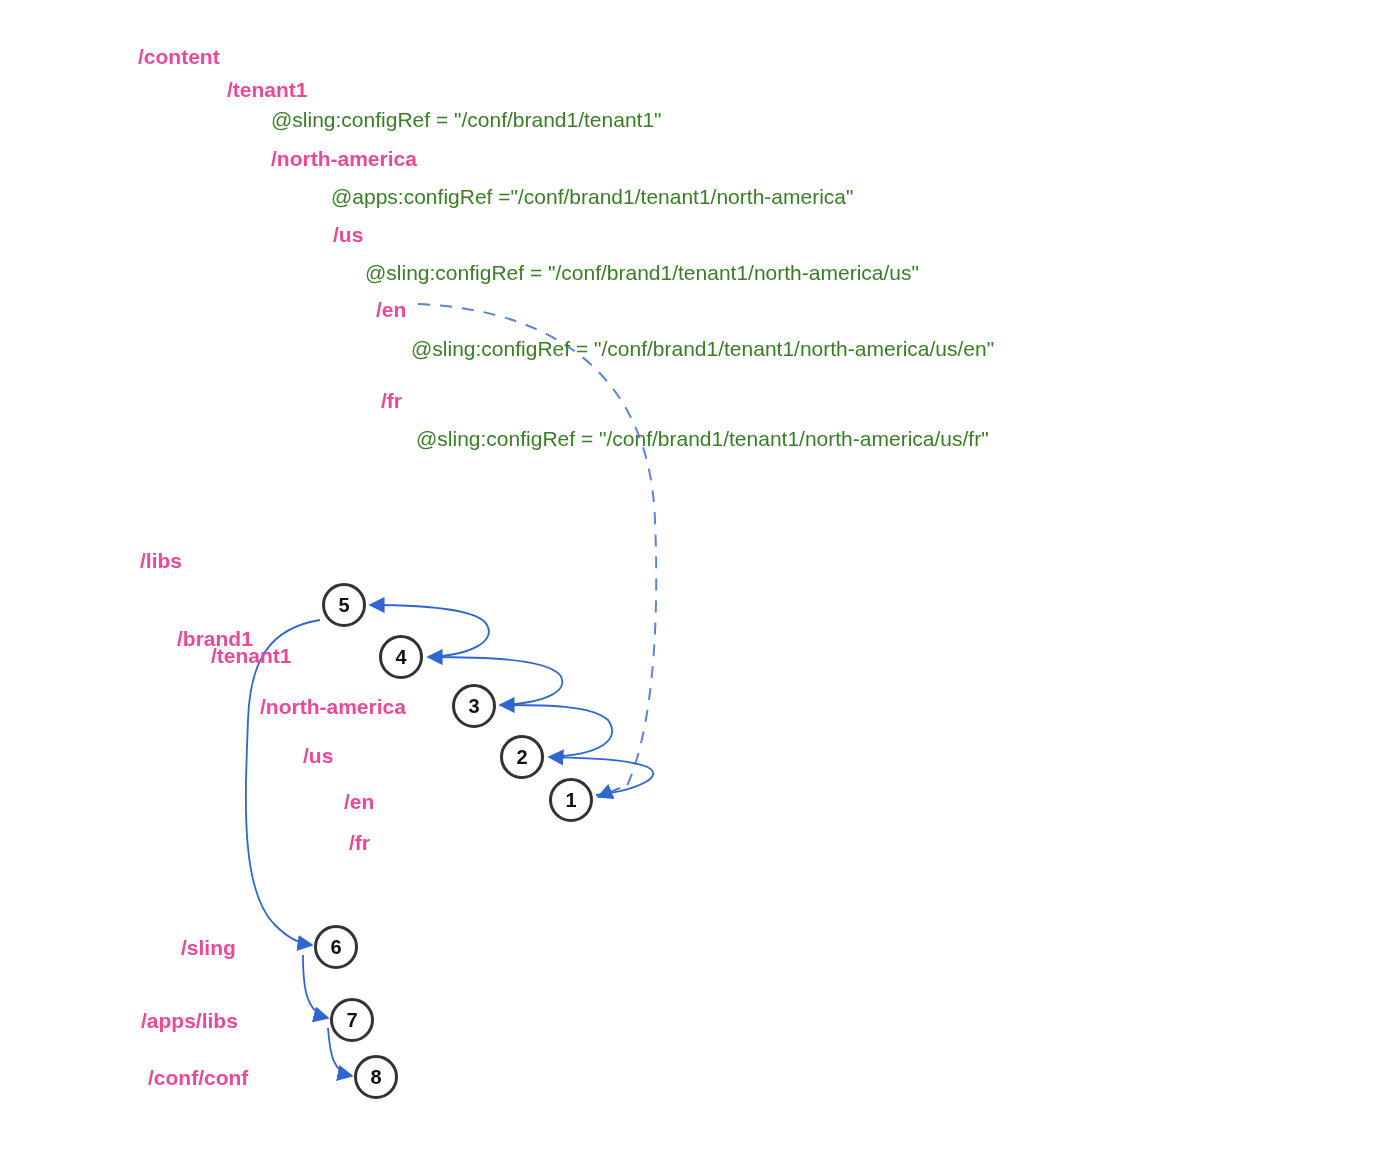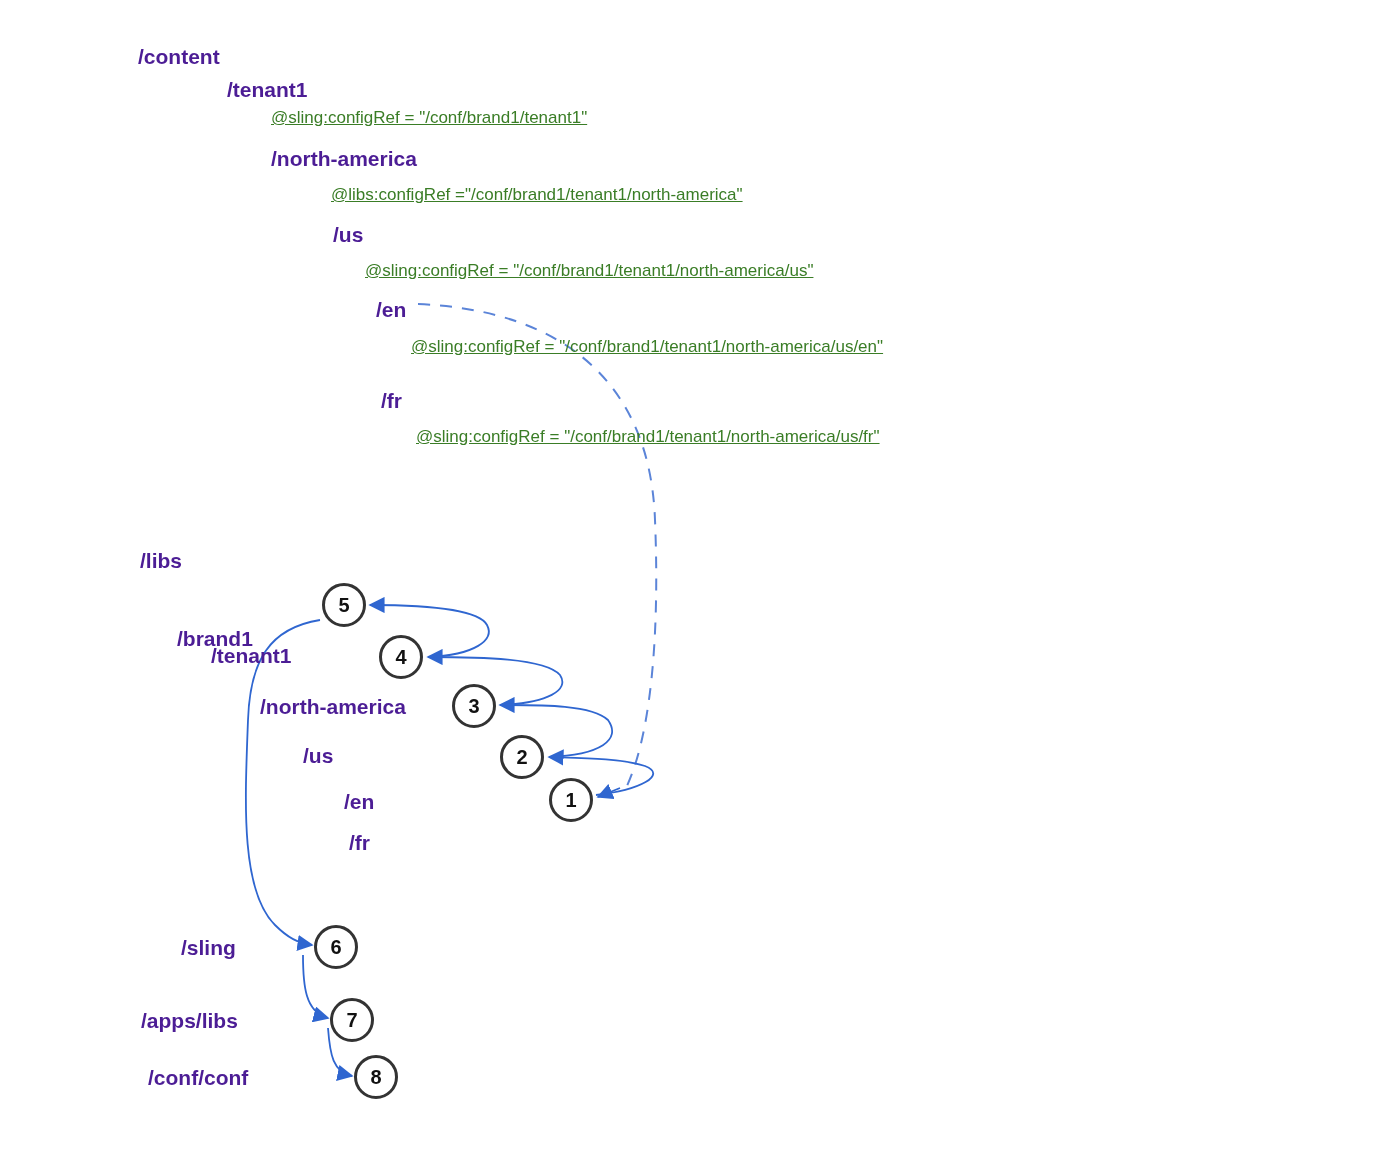--- a/index.html
+++ b/index.html
@@ -1,20 +1,20 @@
 <!DOCTYPE html>
 <html><head>
 <meta charset="utf-8">
 <style>
   html, body { margin: 0; padding: 0; background: #ffffff; }
   body { width: 1380px; height: 1161px; position: relative; overflow: hidden;
          font-family: "Liberation Sans", sans-serif; }
-  .lbl { position: absolute; font-weight: bold; font-size: 21px; color: #4c1d95;
+  .lbl { position: absolute; font-weight: bold; font-size: 21px; color: #ec4899;
          white-space: nowrap; line-height: 1; }
-  .ref { position: absolute; font-size: 17px; white-space: nowrap; line-height: 1; text-decoration: underline; }
+  .ref { position: absolute; font-size: 21px; white-space: nowrap; line-height: 1; }
   svg#wires { position: absolute; left: 0; top: 0; width: 1380px; height: 1161px; }
   .node { position: absolute; width: 44px; height: 44px; border: 3px solid #333333;
           border-radius: 50%; background: #ffffff; box-sizing: border-box;
           display: flex; align-items: center; justify-content: center;
           font-weight: bold; font-size: 20px; color: #111111; }
 </style>
 </head>
 <body>
 
 <svg id="wires">
@@ -40,21 +40,21 @@
 
   <path d="M303,955 C303,985 305,1012 328,1018" fill="none" stroke="#2f66d0" stroke-width="1.8" marker-end="url(#ah)"></path>
 
   <path d="M328,1028 C330,1055 333,1072 352,1076" fill="none" stroke="#2f66d0" stroke-width="1.8" marker-end="url(#ah)"></path>
 </svg>
 
 <div class="lbl" style="left:138px;top:46px">/content</div>
 <div class="lbl" style="left:227px;top:79px">/tenant1</div>
 <div class="ref" style="left:271px;top:109px;color:#3a7d26">@sling:configRef = "/conf/brand1/tenant1"</div>
 <div class="lbl" style="left:271px;top:148px">/north-america</div>
-<div class="ref" style="left:331px;top:186px;color:#3a7d26">@libs:configRef ="/conf/brand1/tenant1/north-america"</div>
+<div class="ref" style="left:331px;top:186px;color:#3a7d26">@apps:configRef ="/conf/brand1/tenant1/north-america"</div>
 <div class="lbl" style="left:333px;top:224px">/us</div>
 <div class="ref" style="left:365px;top:262px;color:#3a7d26">@sling:configRef = "/conf/brand1/tenant1/north-america/us"</div>
 <div class="lbl" style="left:376px;top:299px">/en</div>
 <div class="ref" style="left:411px;top:338px;color:#3a7d26">@sling:configRef = "/conf/brand1/tenant1/north-america/us/en"</div>
 <div class="lbl" style="left:381px;top:390px">/fr</div>
 <div class="ref" style="left:416px;top:428px;color:#3a7d26">@sling:configRef = "/conf/brand1/tenant1/north-america/us/fr"</div>
 
 <div class="lbl" style="left:140px;top:550px">/libs</div>
 <div class="lbl" style="left:177px;top:628px">/brand1</div>
 <div class="lbl" style="left:211px;top:645px">/tenant1</div>

